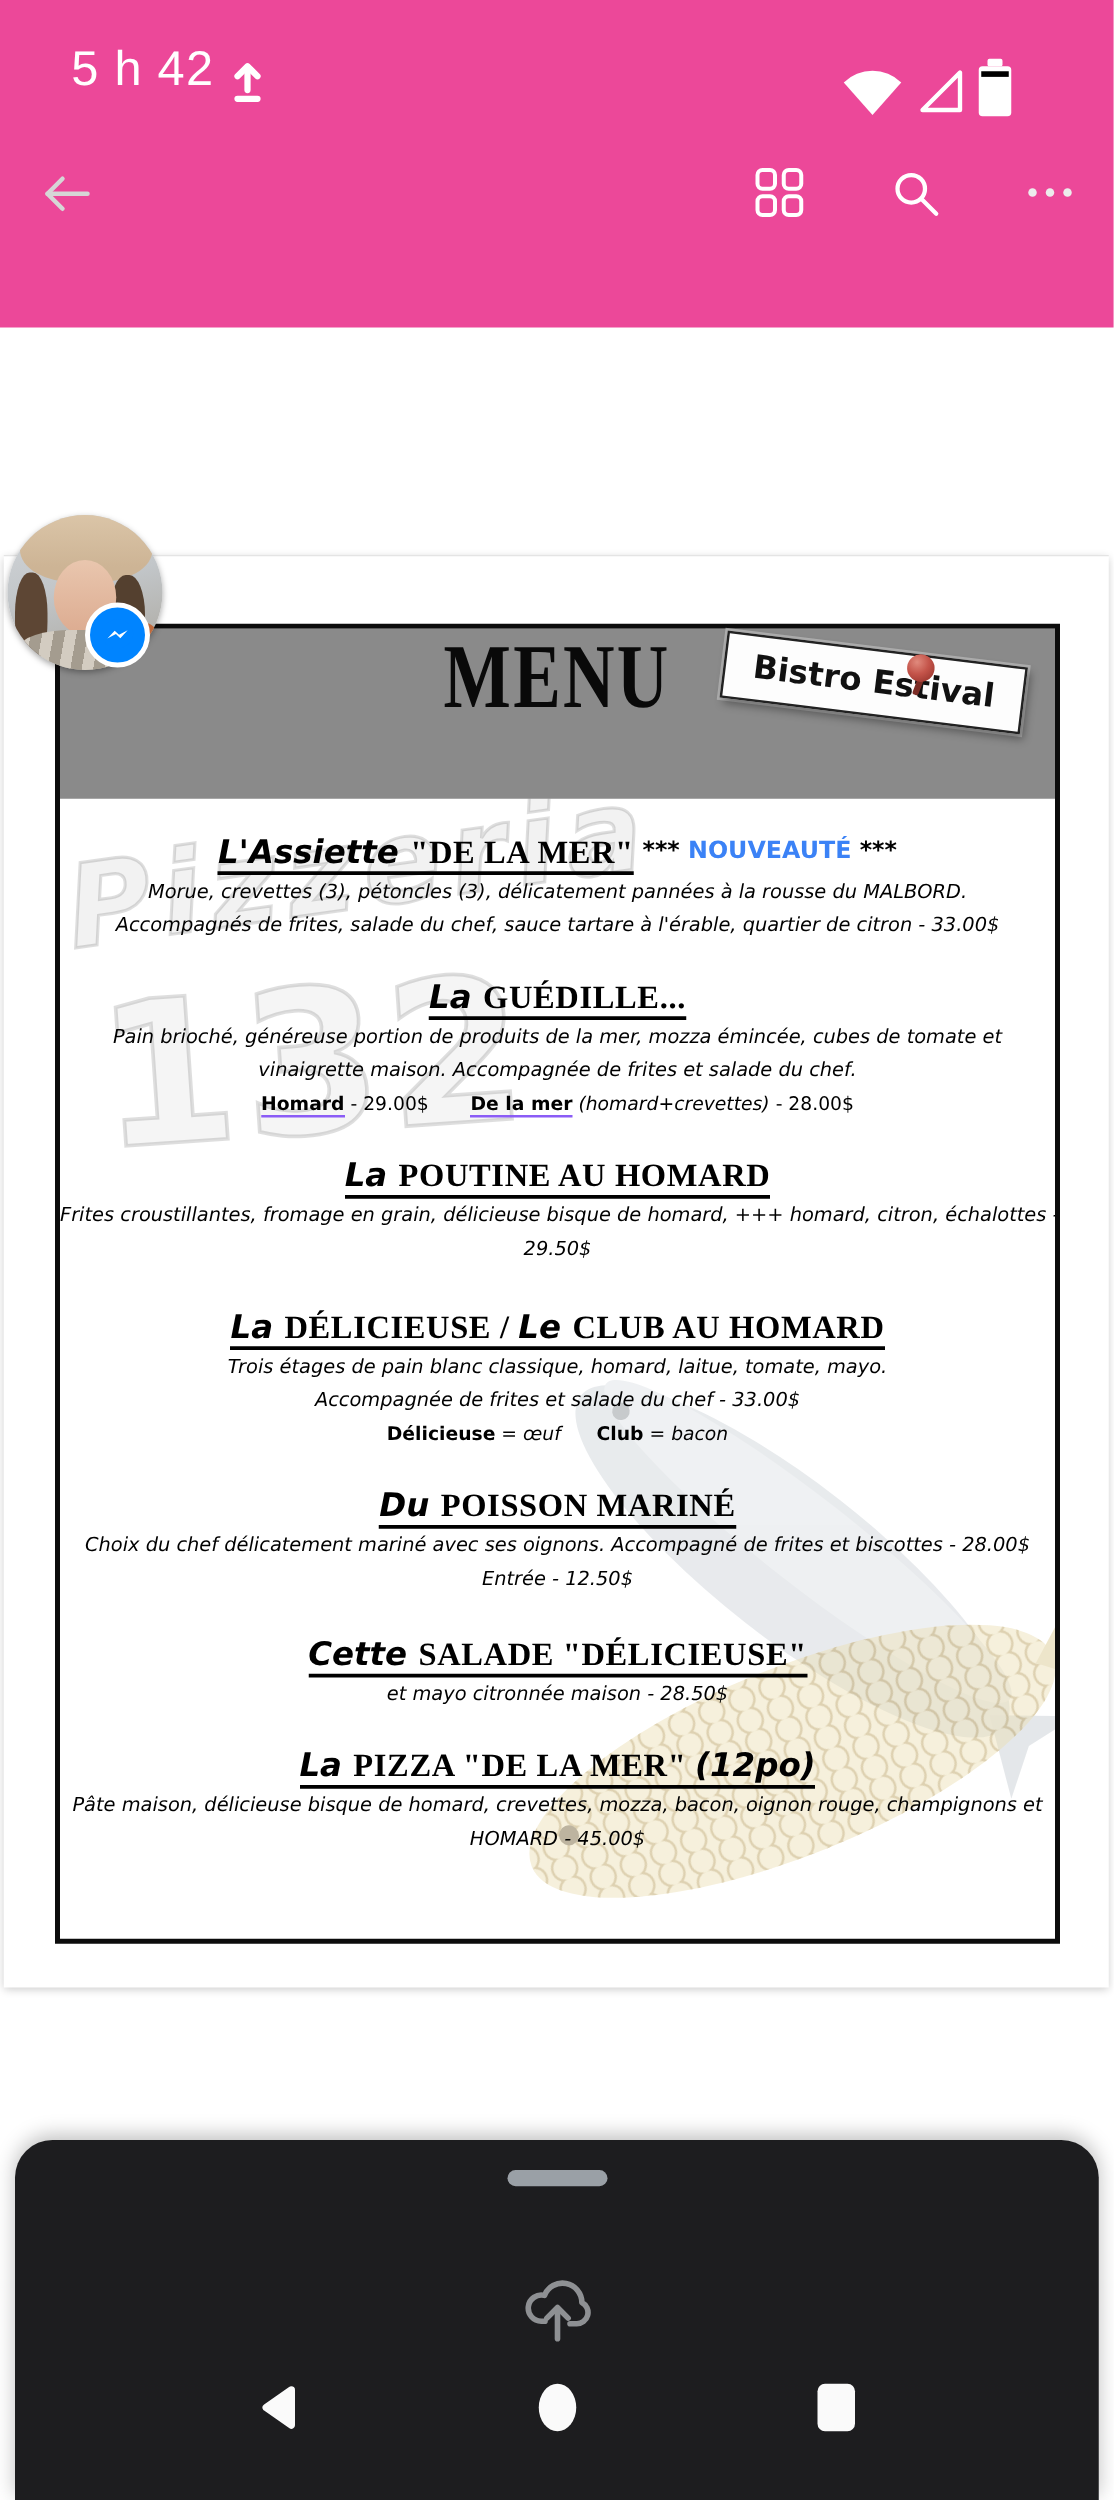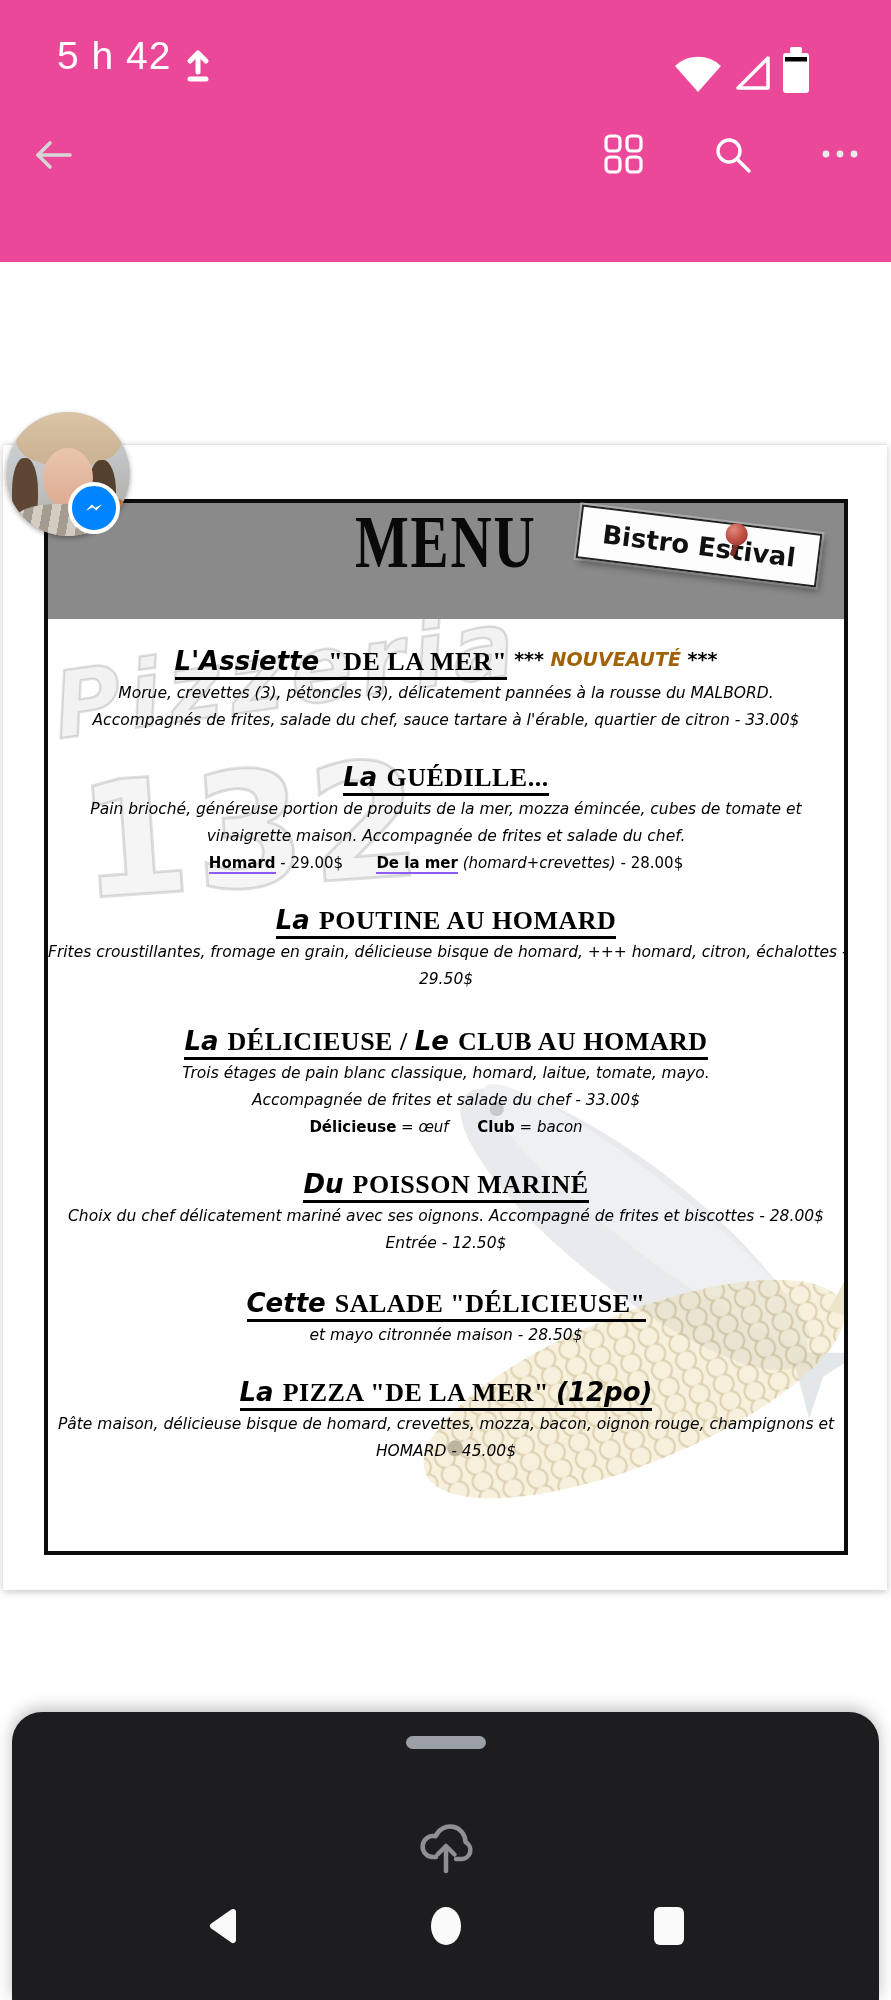--- a/index.html
+++ b/index.html
@@ -12,21 +12,21 @@
   .upload-ic { position:absolute; left:180px; top:46px; }
   .st-icons { position:absolute; left:672px; top:46px; display:flex; align-items:flex-end; gap:8px; }
   .appbar-back { position:absolute; left:30px; top:132px; width:48px; height:48px; }
   .appbar-right { position:absolute; left:600px; top:132px; display:flex; gap:60px; }
   .ab-btn { width:48px; height:48px; display:flex; align-items:center; justify-content:center; }
 
   
   .photo-card { position:absolute; left:3px; top:444px; width:884px; height:1146px; background:#fff;
     box-shadow:0 2px 7px rgba(0,0,0,0.22); border-top:1px solid #e4e4e4; }
   .menu-frame { position:absolute; left:41px; top:54px; width:804px; height:1056px; border:4px solid #0c0c0c; background:#fff; }
-  .menu-header { position:relative; width:100%; height:116px; background:#8a8a8a; text-align:center; overflow:visible; }
+  .menu-header { position:relative; width:100%; height:136px; background:#8a8a8a; text-align:center; overflow:visible; }
   .menu-title { display:inline-block; margin-top:4px; font-family:"Liberation Serif",serif; font-weight:900; font-size:62px; color:#090909; letter-spacing:2px; transform:scale(0.92,1.18); }
   .menu-subtitle { margin-top:-8px; font-family:"Liberation Serif",serif; font-weight:900; font-size:31px; color:#0a0a0a; letter-spacing:2px; }
   .note { position:absolute; right:24px; top:16px; width:242px; height:54px; background:#fdfdfd;
     border:2px solid #222; box-shadow:3px 4px 7px rgba(0,0,0,0.35), 0 0 0 2px rgba(200,200,200,0.6);
     transform:rotate(7deg); display:flex; align-items:center; justify-content:center;
     font-family:"DejaVu Sans",sans-serif; font-weight:700; font-size:26px; color:#111; }
   .pin { position:absolute; right:70px; top:-2px; width:26px; height:34px; z-index:3; }
   .pin .ball { position:absolute; left:2px; top:0; width:22px; height:22px; border-radius:50%;
     background:radial-gradient(circle at 34% 30%, #e08a7d 0%, #c4544a 45%, #8d2d26 100%); }
   .pin .stem { position:absolute; left:10px; top:19px; width:5px; height:14px; background:#7c2d26; transform:rotate(14deg); border-radius:2px; }
@@ -35,21 +35,21 @@
   .section { position:relative; z-index:2; margin-bottom:25px; }
   .sec-title { font-size:26px; line-height:36px; color:#000; white-space:nowrap; }
   .tu { border-bottom:3px solid #000; padding-bottom:1px; }
   .sec-line { font-size:15.5px; line-height:27px; color:#000; white-space:nowrap; font-family:"DejaVu Sans",sans-serif; }
   .sec-line.options { font-size:15px; }
   .s4 { margin-top:30px; } .s6 { margin-top:28px; } .s7 { margin-top:12px; }
 
   .r-hand { font-family:"DejaVu Sans",sans-serif; font-style:italic; font-weight:700; }
   .r-caps { font-family:"Liberation Serif",serif; font-weight:900; letter-spacing:0.5px; }
   .r-stars { font-family:"DejaVu Sans",sans-serif; font-weight:700; font-style:italic; font-size:19px; color:#000; }
-  .r-new { font-family:"DejaVu Sans",sans-serif; font-weight:600; font-style:italic; font-size:19px; color:#a16207; }
+  .r-new { font-family:"DejaVu Sans",sans-serif; font-weight:600; font-size:19px; color:#3b82f6; }
   .badge { margin-left:7px; vertical-align:4px; }
   .r-body { font-style:italic; }
   .r-label { font-weight:700; font-style:normal; border-bottom:2px solid #8b5cf6; }
   .r-bold { font-weight:700; font-style:normal; }
   .r-ital { font-style:italic; }
   .r-plain { font-style:normal; }
 
   
   .wm { position:absolute; z-index:1; pointer-events:none; }
   .wm-pizzeria { left:4px; top:2px; font-family:"DejaVu Sans",sans-serif; font-style:italic; font-weight:900; font-size:92px;

